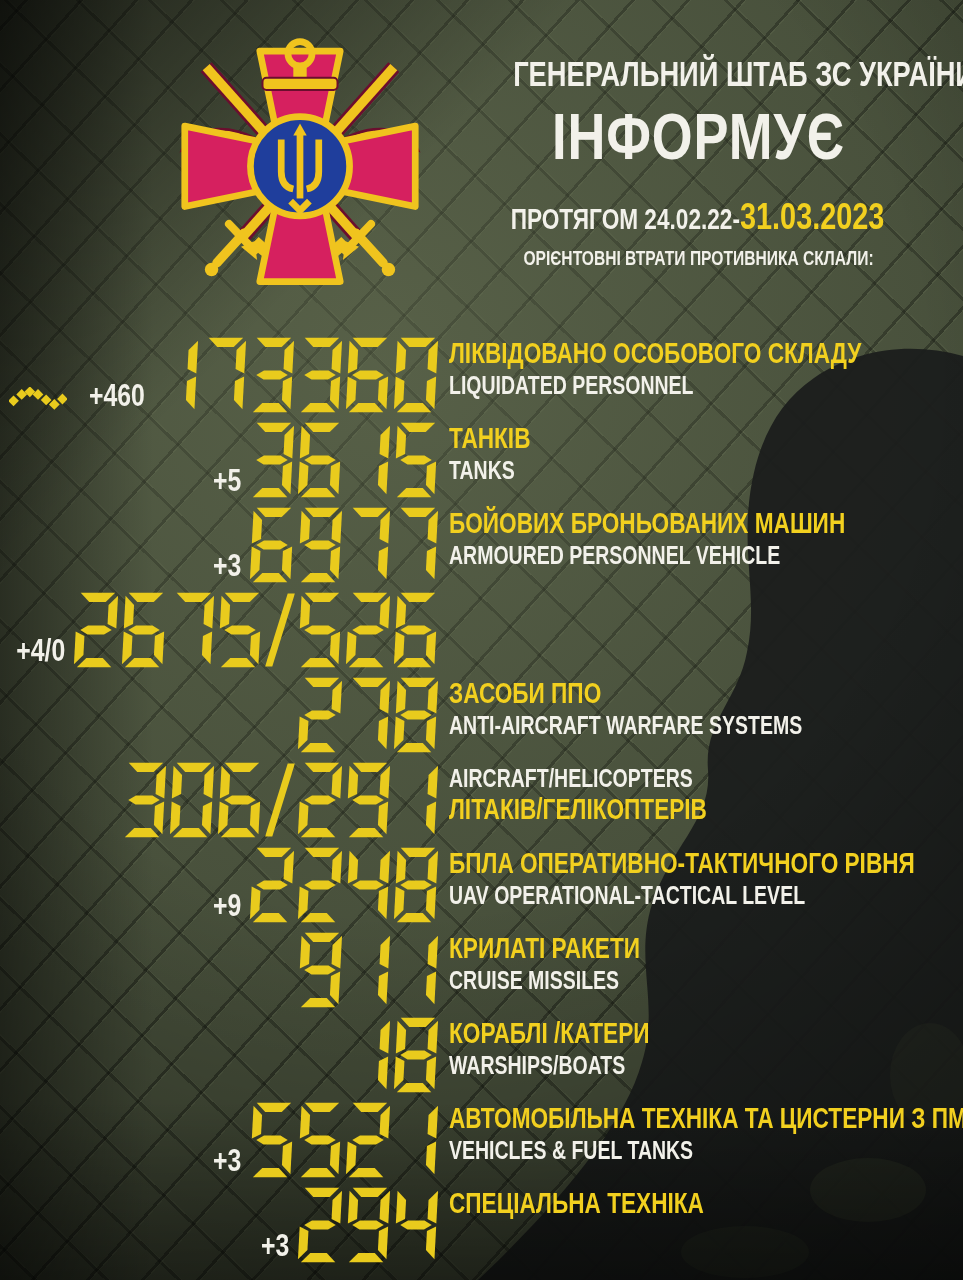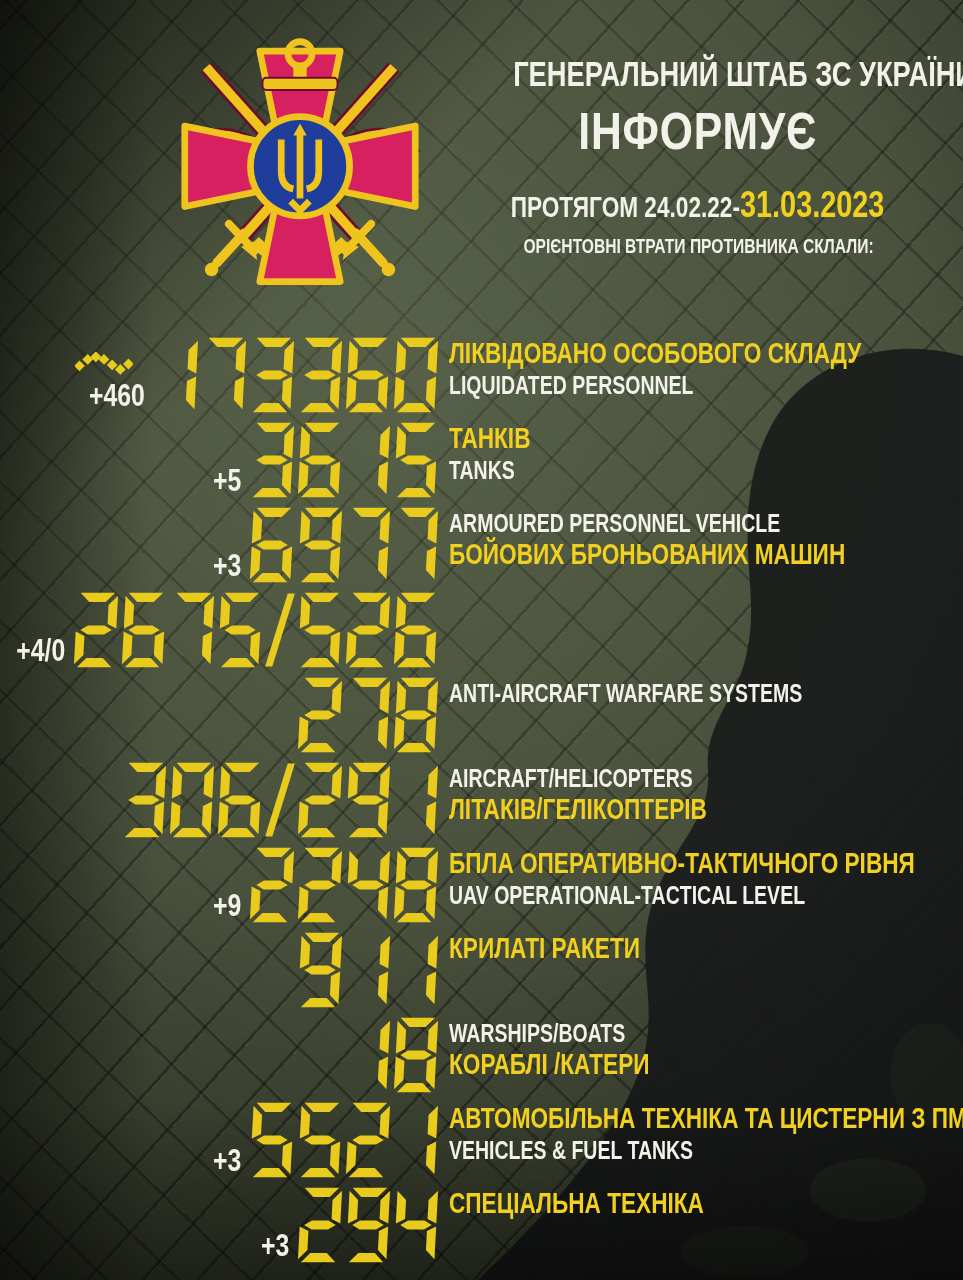--- a/index.html
+++ b/index.html
@@ -36,35 +36,35 @@
   .silhouette-svg{position:absolute;inset:0;pointer-events:none;}
 
   
   .emblem{position:absolute;left:166px;top:30px;width:268px;height:286px;}
   .header-text{
     position:absolute;left:448px;top:56px;width:500px;text-align:center;color:var(--white);
   }
   .cond{display:inline-block;white-space:nowrap;transform:scaleX(.78);transform-origin:center top;}
   .cond-l{display:inline-block;white-space:nowrap;transform:scaleX(.78);transform-origin:left top;}
   .hq-title{font-size:35px;font-weight:bold;line-height:1;}
-  .hq-informs{font-size:52px;font-weight:bold;line-height:1;margin-top:14px;letter-spacing:1px;}
+  .hq-informs{font-size:64px;font-weight:bold;line-height:1;margin-top:14px;letter-spacing:1px;}
   .hq-informs .cond{transform:scaleX(.82);}
   .hq-period{margin-top:29px;line-height:1;}
   .hq-period .p1{font-size:29px;font-weight:bold;color:var(--white);vertical-align:baseline;}
   .hq-period .p2{font-size:37px;font-weight:bold;color:var(--label-yellow);vertical-align:baseline;}
   .hq-sub{font-size:20px;font-weight:bold;margin-top:13px;line-height:1;}
 
   
   .rows{position:absolute;left:0;top:332px;right:0;}
   .row{display:flex;height:85px;}
   .num-col{
     width:437px;flex:0 0 437px;display:flex;justify-content:flex-end;align-items:flex-end;
     padding-bottom:4px;gap:10px;box-sizing:border-box;
   }
-  .prefix-col{display:flex;flex-direction:column;margin-bottom:2px;gap:4px;}
+  .prefix-col{display:flex;flex-direction:row;align-items:flex-end;margin-bottom:2px;gap:4px;}
   .approx{width:58px;height:24px;margin-right:4px;}
   .delta{
     color:var(--white);font-weight:bold;font-size:31px;line-height:1;
     transform:scaleX(.8);transform-origin:right bottom;white-space:nowrap;
   }
   .digits{display:flex;gap:6px;transform:skewX(-3deg);}
   .digits svg{display:block;}
   .label-col{padding-left:12px;padding-top:5px;overflow:visible;}
   .uk{color:var(--label-yellow);font-size:29px;font-weight:bold;line-height:1.12;}
   .en{color:var(--white);font-size:25px;font-weight:bold;line-height:1.15;margin-top:2px;}
@@ -289,22 +289,22 @@
               <polygon points="55,52 55,95 43,83 43,58" fill="#e9cb1d"></polygon>
             </svg>
             <svg preserveAspectRatio="none" viewBox="0 0 56 100" width="42" height="76">
               <polygon points="5,1 51,1 39,13 17,13" fill="#e9cb1d"></polygon>
               <polygon points="55,5 55,48 43,42 43,17" fill="#e9cb1d"></polygon>
               <polygon points="55,52 55,95 43,83 43,58" fill="#e9cb1d"></polygon>
             </svg>
           </div>
     </div>
     <div class="label-col">
+      <div><span class="uk cond-l">БОЙОВИХ БРОНЬОВАНИХ МАШИН</span></div>
       <div><span class="en cond-l">ARMOURED PERSONNEL VEHICLE</span></div>
-      <div><span class="uk cond-l">БОЙОВИХ БРОНЬОВАНИХ МАШИН</span></div>
     </div>
   </div>
 
   <div class="row">
     <div class="num-col">
       <div class="prefix-col">
 
         <div class="delta">+4/0</div>
       </div>
       <div class="digits">
@@ -385,20 +385,21 @@
               <polygon points="55,5 55,48 43,42 43,17" fill="#e9cb1d"></polygon>
               <polygon points="55,52 55,95 43,83 43,58" fill="#e9cb1d"></polygon>
               <polygon points="5,99 17,87 39,87 51,99" fill="#e9cb1d"></polygon>
               <polygon points="1,52 13,58 13,83 1,95" fill="#e9cb1d"></polygon>
               <polygon points="1,5 13,17 13,42 1,48" fill="#e9cb1d"></polygon>
               <polygon points="7,50 17,44 39,44 49,50 39,56 17,56" fill="#e9cb1d"></polygon>
             </svg>
           </div>
     </div>
     <div class="label-col">
+      <div><span class="uk cond-l">ЗАСОБИ ППО</span></div>
       <div><span class="en cond-l">ANTI-AIRCRAFT WARFARE SYSTEMS</span></div>
     </div>
   </div>
 
   <div class="row">
     <div class="num-col">
 
       <div class="digits">
             <svg preserveAspectRatio="none" viewBox="0 0 56 100" width="42" height="76">
               <polygon points="5,1 51,1 39,13 17,13" fill="#e9cb1d"></polygon>
@@ -514,45 +515,46 @@
               <polygon points="55,52 55,95 43,83 43,58" fill="#e9cb1d"></polygon>
             </svg>
             <svg preserveAspectRatio="none" viewBox="0 0 56 100" width="42" height="76">
               <polygon points="55,5 55,48 43,42 43,17" fill="#e9cb1d"></polygon>
               <polygon points="55,52 55,95 43,83 43,58" fill="#e9cb1d"></polygon>
             </svg>
           </div>
     </div>
     <div class="label-col">
       <div><span class="uk cond-l">КРИЛАТІ РАКЕТИ</span></div>
-    </div>
-  </div>
-
-  <div class="row">
-    <div class="num-col">
-
-      <div class="digits">
-            <svg preserveAspectRatio="none" viewBox="0 0 56 100" width="42" height="76">
-              <polygon points="55,5 55,48 43,42 43,17" fill="#e9cb1d"></polygon>
-              <polygon points="55,52 55,95 43,83 43,58" fill="#e9cb1d"></polygon>
-            </svg>
-            <svg preserveAspectRatio="none" viewBox="0 0 56 100" width="42" height="76">
-              <polygon points="5,1 51,1 39,13 17,13" fill="#e9cb1d"></polygon>
-              <polygon points="55,5 55,48 43,42 43,17" fill="#e9cb1d"></polygon>
-              <polygon points="55,52 55,95 43,83 43,58" fill="#e9cb1d"></polygon>
-              <polygon points="5,99 17,87 39,87 51,99" fill="#e9cb1d"></polygon>
-              <polygon points="1,52 13,58 13,83 1,95" fill="#e9cb1d"></polygon>
-              <polygon points="1,5 13,17 13,42 1,48" fill="#e9cb1d"></polygon>
-              <polygon points="7,50 17,44 39,44 49,50 39,56 17,56" fill="#e9cb1d"></polygon>
-            </svg>
-          </div>
-    </div>
-    <div class="label-col">
+      <div><span class="en cond-l">CRUISE MISSILES</span></div>
+    </div>
+  </div>
+
+  <div class="row">
+    <div class="num-col">
+
+      <div class="digits">
+            <svg preserveAspectRatio="none" viewBox="0 0 56 100" width="42" height="76">
+              <polygon points="55,5 55,48 43,42 43,17" fill="#e9cb1d"></polygon>
+              <polygon points="55,52 55,95 43,83 43,58" fill="#e9cb1d"></polygon>
+            </svg>
+            <svg preserveAspectRatio="none" viewBox="0 0 56 100" width="42" height="76">
+              <polygon points="5,1 51,1 39,13 17,13" fill="#e9cb1d"></polygon>
+              <polygon points="55,5 55,48 43,42 43,17" fill="#e9cb1d"></polygon>
+              <polygon points="55,52 55,95 43,83 43,58" fill="#e9cb1d"></polygon>
+              <polygon points="5,99 17,87 39,87 51,99" fill="#e9cb1d"></polygon>
+              <polygon points="1,52 13,58 13,83 1,95" fill="#e9cb1d"></polygon>
+              <polygon points="1,5 13,17 13,42 1,48" fill="#e9cb1d"></polygon>
+              <polygon points="7,50 17,44 39,44 49,50 39,56 17,56" fill="#e9cb1d"></polygon>
+            </svg>
+          </div>
+    </div>
+    <div class="label-col">
+      <div><span class="uk cond-l">КОРАБЛІ /КАТЕРИ</span></div>
       <div><span class="en cond-l">WARSHIPS/BOATS</span></div>
-      <div><span class="uk cond-l">КОРАБЛІ /КАТЕРИ</span></div>
     </div>
   </div>
 
   <div class="row">
     <div class="num-col">
       <div class="prefix-col">
 
         <div class="delta">+3</div>
       </div>
       <div class="digits">

